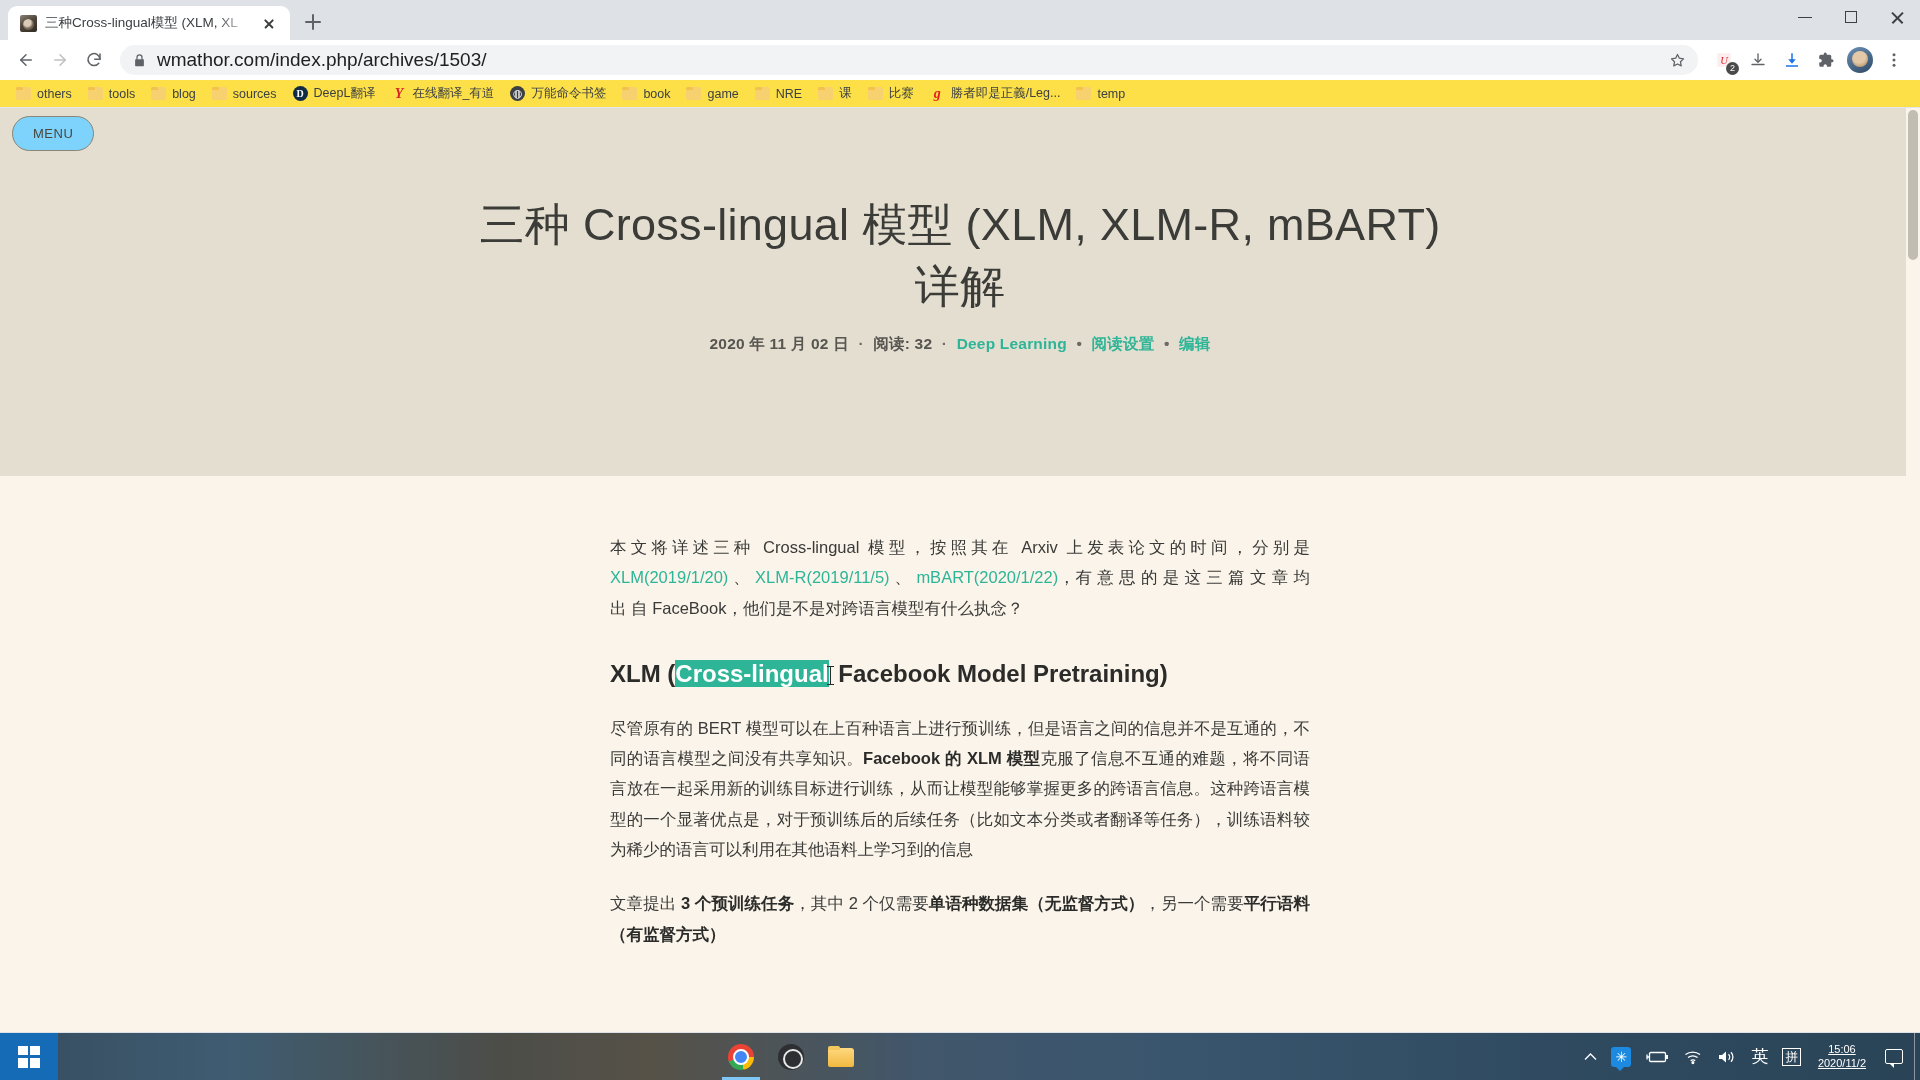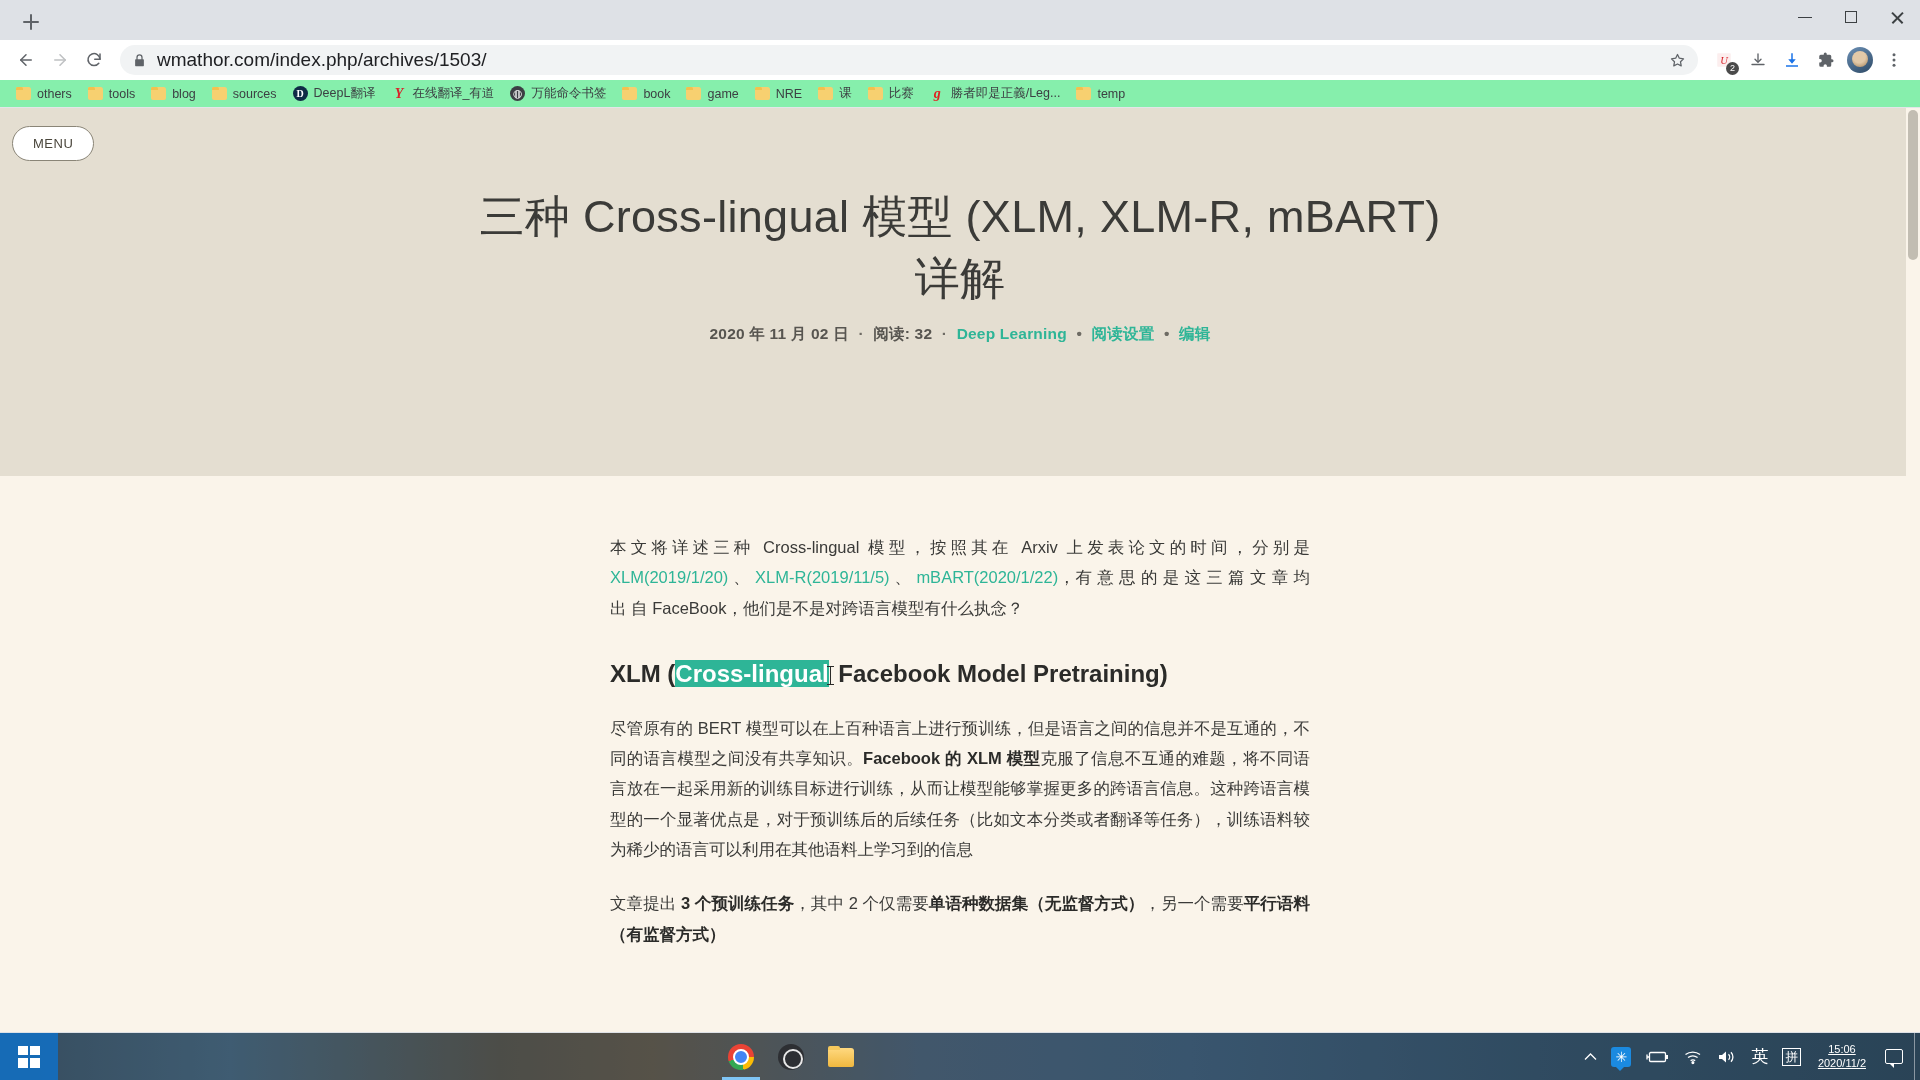--- a/index.html
+++ b/index.html
@@ -129,21 +129,21 @@
     margin: 0 3px;
   }
   .avatar::after {
     content: ""; position: absolute; left: 5px; top: 4px;
     width: 16px; height: 16px; border-radius: 50%;
     background: radial-gradient(circle at 45% 35%,#e3c9a8 0 45%,#a07c52 100%);
   }
 
   
   .bookmarks {
-    height: 28px; background: #86efac;
+    height: 28px; background: #fde047;
     display: flex; align-items: center;
     padding: 0 8px; gap: 0px;
     border-bottom: 1px solid #e3e5e8;
   }
   .bm {
     display: flex; align-items: center; gap: 6px;
     height: 24px; padding: 0 8px; border-radius: 4px;
     font-size: 12.5px; color: #3c4043; white-space: nowrap;
   }
   .bm-folder {
@@ -177,35 +177,35 @@
     height: calc(1033px - 40px - 40px - 29px);
     overflow: hidden;
     background: #faf4ea;
   }
   .hero {
     background: #e4ded1;
     height: 368px;
     position: relative;
   }
   .menu-btn {
-    position: absolute; left: 12px; top: 18px;
+    position: absolute; left: 12px; top: 8px;
     padding: 9px 20px;
     border: 1px solid #8a8577;
     border-radius: 22px;
     font-size: 13px; letter-spacing: 0.5px;
-    color: #4a463c; background: #ffffff;
+    color: #4a463c; background: #7dd3fc;
   }
   .hero-inner { padding-top: 70px; text-align: center; }
   h1.post-title {
     font-size: 45px;
     font-weight: 300;
     color: #3b3b38;
     line-height: 1.38;
     max-width: 980px;
-    margin: 8px auto;
+    margin: 16px auto;
     letter-spacing: 0.3px;
   }
   .post-meta {
     margin-top: 14px;
     font-size: 15.5px;
     color: #575550;
     letter-spacing: 0.2px;
     font-weight: bold;
   }
   .post-meta a { color: #2eb597; text-decoration: none; }
@@ -365,20 +365,25 @@
     border-left: 5px solid transparent; border-right: 5px solid transparent;
     border-top: 5px solid #1b8ae0;
   }
 </style>
 </head>
 <body>
 
 <div id="browser">
 
   <div class="tabstrip">
+    <div class="tab">
+      <span class="tab-favicon"></span>
+      <span class="tab-title">三种Cross-lingual模型 (XLM, XL</span>
+      <span class="tab-close"></span>
+    </div>
     <div class="newtab"></div>
 
     <div class="wincontrols">
       <div class="winbtn wb-min">
           <i></i>
         </div>
       <div class="winbtn wb-max">
           <i></i>
         </div>
       <div class="winbtn wb-close">

